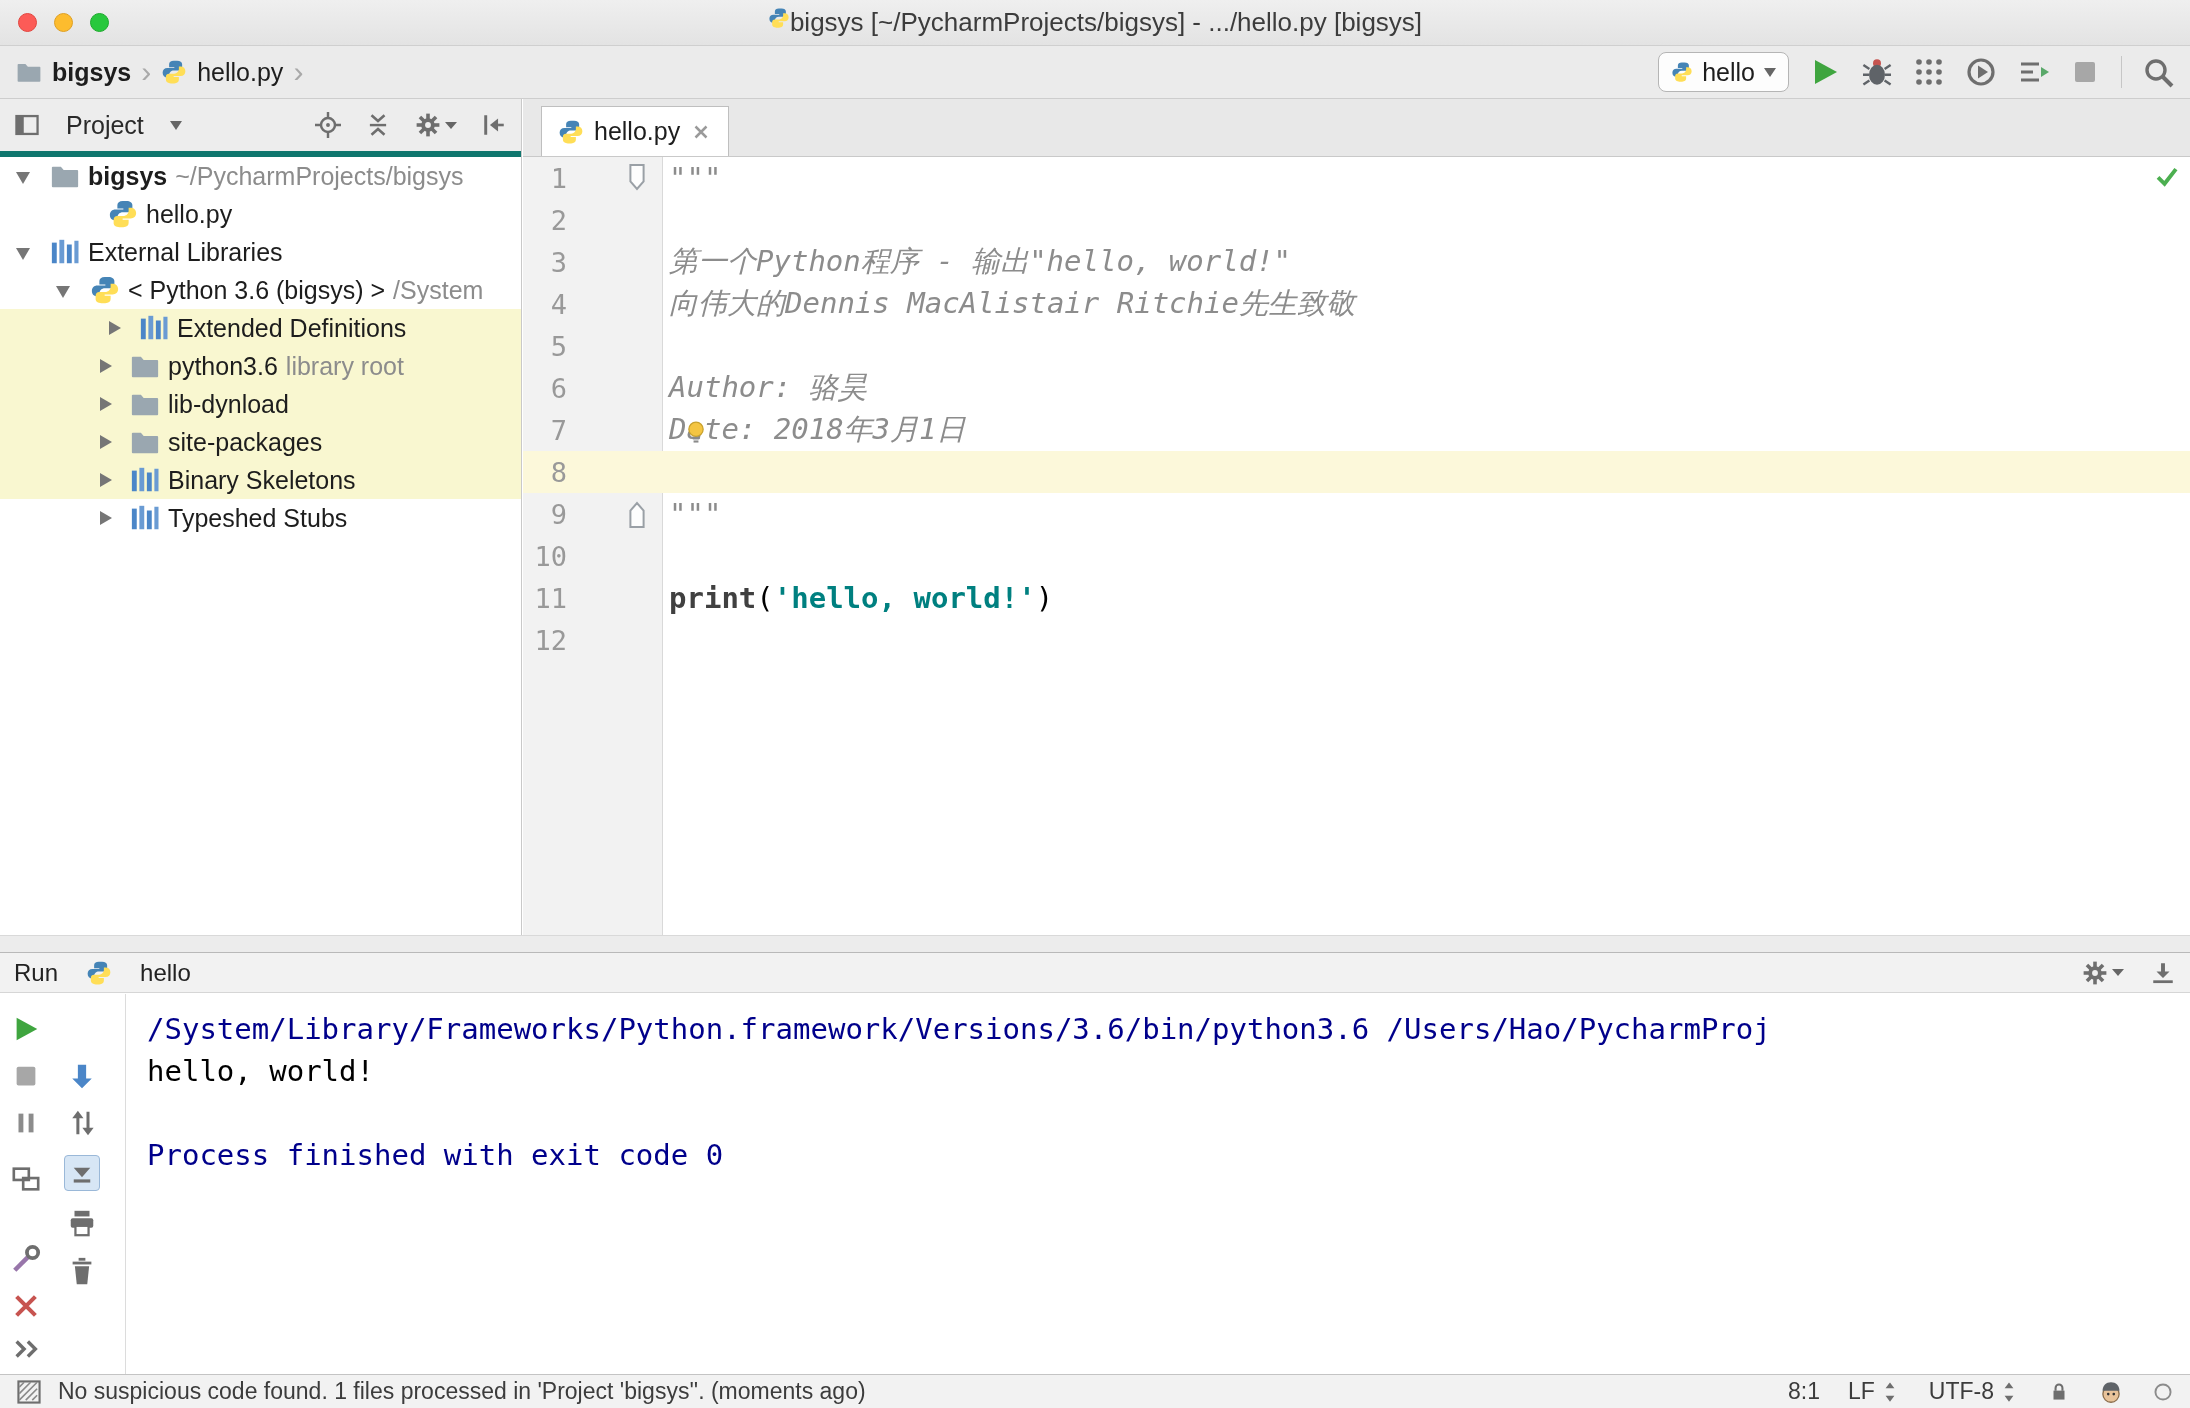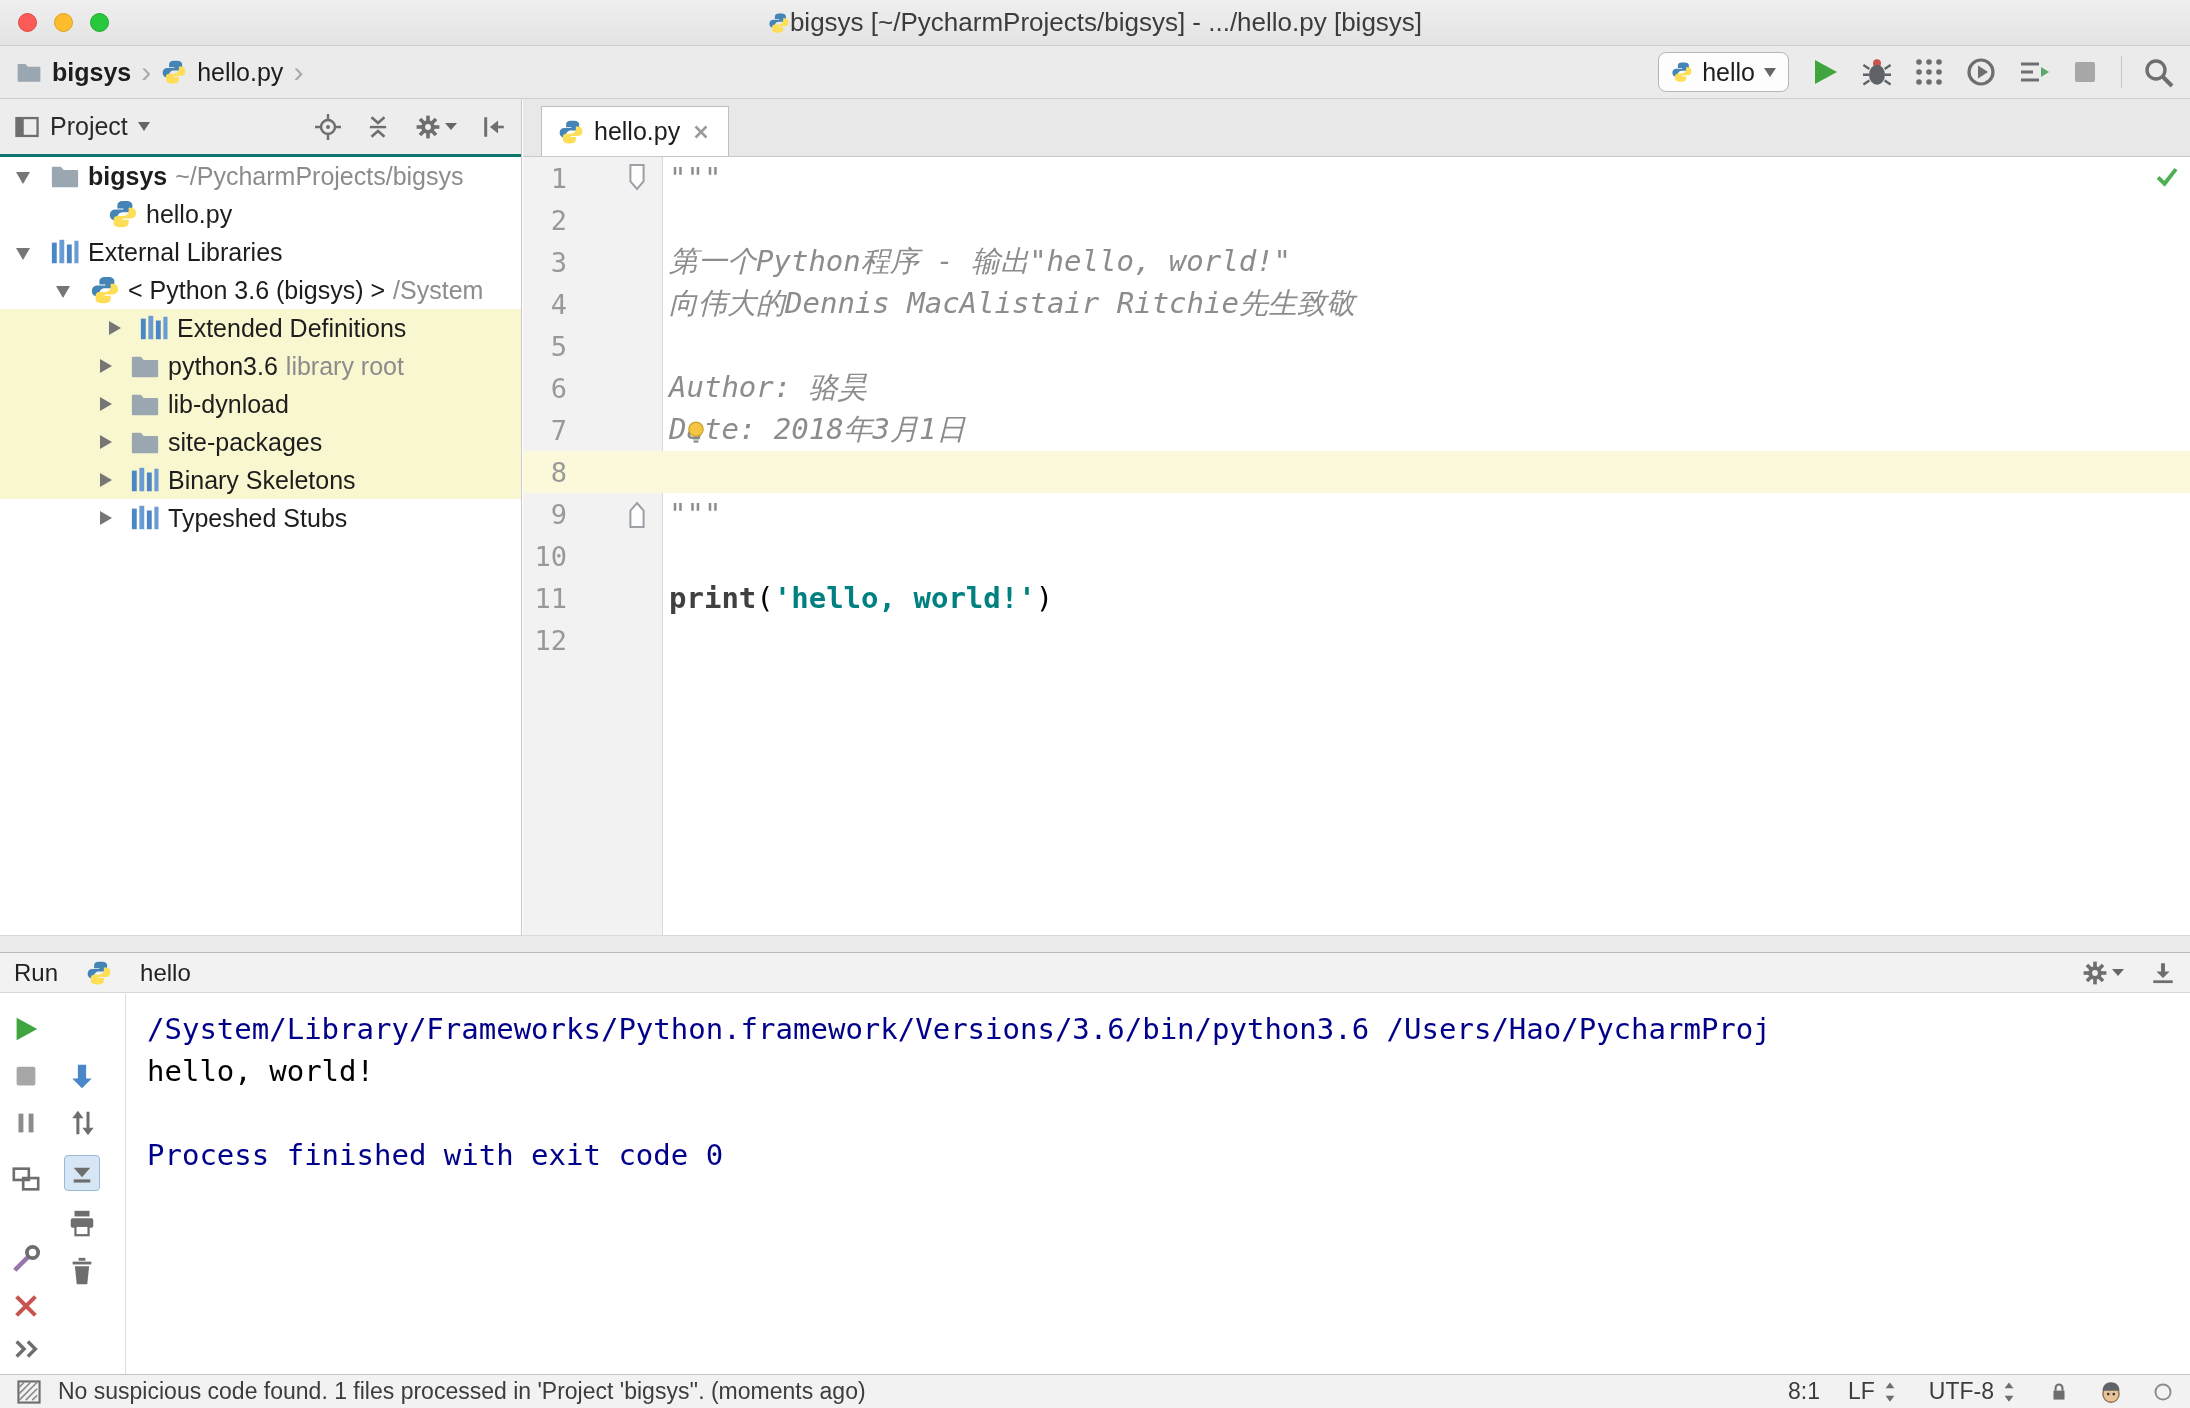--- a/index.html
+++ b/index.html
@@ -14,38 +14,38 @@
 .icon.xs{width:22px;height:22px;}
 .icon.tb{width:32px;height:32px;}
 
 
 .titlebar{position:absolute;left:0;top:0;width:100%;height:46px;background:linear-gradient(#efefef,#e3e3e3);border-bottom:1px solid #cfcfcf;display:flex;align-items:center;justify-content:center;}
 .traffic{position:absolute;left:18px;top:13px;display:flex;gap:17px;}
 .traffic span{width:19px;height:19px;border-radius:50%;display:block;}
 .tl-red{background:#fc5b57;border:1px solid #e2463f;}
 .tl-yellow{background:#fdbc2e;border:1px solid #dfa023;}
 .tl-green{background:#28c83d;border:1px solid #1eaa2e;}
-.title-wrap{display:flex;align-items:center;color:#3c3c3c;font-size:26px;}
+.title-wrap{display:flex;align-items:flex-start;color:#3c3c3c;font-size:26px;}
 
 
 .toolbar{position:absolute;top:46px;left:0;width:100%;height:53px;background:#ebebeb;border-bottom:1px solid #cdcdcd;display:flex;align-items:center;padding:0 16px;}
 .breadcrumbs{display:flex;align-items:center;gap:10px;}
 .bc-sep{color:#a9a9a9;font-size:30px;line-height:1;}
 .bc-bold{font-weight:bold;}
 .toolbar-right{margin-left:auto;display:flex;align-items:center;gap:20px;}
 .run-combo{display:flex;align-items:center;gap:9px;background:#fdfdfd;border:1px solid #b5b5b5;border-radius:8px;height:40px;padding:0 12px;}
 .caret{width:0;height:0;border-top:9px solid #666;border-left:6px solid transparent;border-right:6px solid transparent;display:inline-block;}
 .vsep{width:1px;height:32px;background:#c6c6c6;}
 
 
 .main{position:absolute;top:99px;left:0;width:2190px;height:853px;}
 .hsb-strip{position:absolute;left:0;bottom:0;width:100%;height:17px;background:#ececec;border-top:1px solid #d9d9d9;z-index:4;}
 
 .project-panel{position:absolute;left:0;top:0;width:522px;height:100%;background:#fff;border-right:1px solid #c9c9c9;}
-.panel-header{height:58px;background:#ededed;border-bottom:3px solid #0f766e;display:flex;align-items:center;padding:0 14px;gap:10px;}
+.panel-header{height:58px;background:#ededed;border-bottom:6px solid #0f766e;display:flex;align-items:center;padding:0 14px;gap:26px;}
 .panel-header .label{font-size:25px;color:#2a2a2a;}
 .ph-icons{margin-left:auto;display:flex;align-items:center;gap:24px;}
 .tree{position:absolute;top:58px;left:0;right:0;bottom:17px;overflow:hidden;font-size:25px;}
 .tree-row{height:38px;display:flex;align-items:center;white-space:nowrap;overflow:hidden;gap:8px;}
 .tree-row.hl{background:#f9f7d0;}
 .tree-label.b{font-weight:bold;}
 .tree-suffix{color:#8c8c8c;}
 .chev{width:34px;height:34px;flex:none;position:relative;}
 .chev.leaf{width:12px;}
 .chev.collapsed::after{content:'';position:absolute;left:12px;top:10px;border-left:12px solid #767676;border-top:7px solid transparent;border-bottom:7px solid transparent;}

